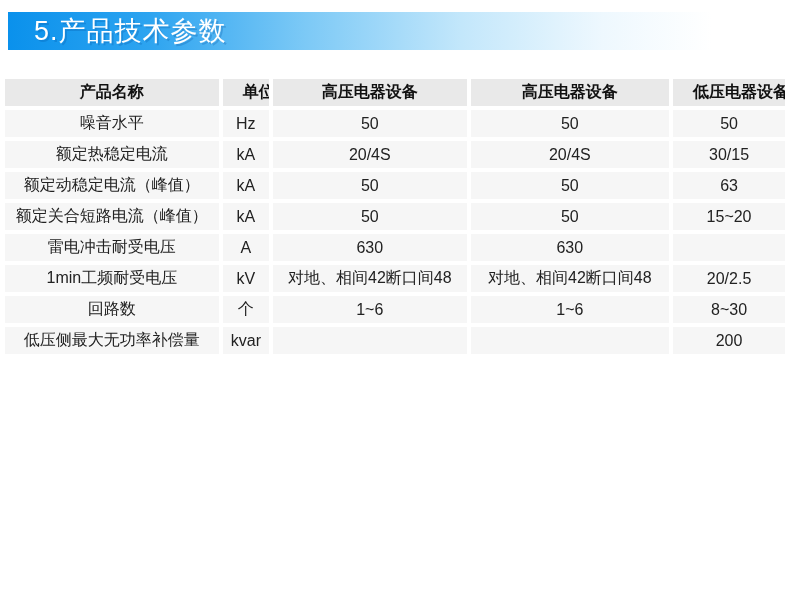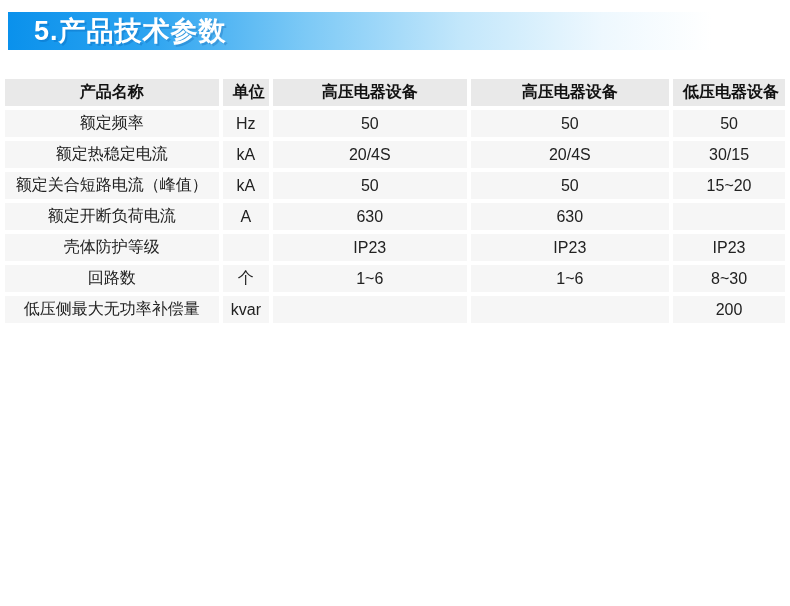--- a/index.html
+++ b/index.html
@@ -20,21 +20,21 @@
       #7cc9f6 38%,
       #c3e7fb 58%,
       #eef8fe 76%,
       #ffffff 90%);
     display: flex;
     align-items: center;
   }
   .banner-title {
     color: #ffffff;
     font-size: 27px;
-    font-weight: bold;
+    font-weight: normal;
     padding-left: 26px;
     letter-spacing: 1px;
     text-shadow: 2px 2px 0 rgba(0, 80, 160, 0.25);
     white-space: nowrap;
   }
   table.param-table {
     margin: 25px 1px 0 1px;
     width: 788px;
     border-collapse: separate;
     border-spacing: 4px;
@@ -42,21 +42,21 @@
   }
   .param-table th {
     background: #e9e9e9;
     color: #111111;
     font-size: 16px;
     font-weight: bold;
     height: 27px;
     text-align: center;
     white-space: nowrap;
     overflow: hidden;
-    padding: 0 10px;
+    padding: 0 20px;
   }
   .param-table td {
     background: #f6f6f6;
     color: #222222;
     font-size: 16px;
     height: 27px;
     text-align: center;
     vertical-align: middle;
     white-space: nowrap;
     overflow: hidden;
@@ -82,53 +82,60 @@
     <tr>
       <th>产品名称</th>
       <th>单位</th>
       <th>高压电器设备</th>
       <th>高压电器设备</th>
       <th>低压电器设备</th>
     </tr>
   </thead>
   <tbody>
       <tr>
-    <td>额定频率</td>
+    <td>噪音水平</td>
     <td>Hz</td>
     <td>50</td>
     <td>50</td>
     <td>50</td>
   </tr>
       <tr>
     <td>额定热稳定电流</td>
     <td>kA</td>
     <td>20/4S</td>
     <td>20/4S</td>
     <td>30/15</td>
   </tr>
       <tr>
+    <td>额定动稳定电流（峰值）</td>
+    <td>kA</td>
+    <td>50</td>
+    <td>50</td>
+    <td>63</td>
+  </tr>
+      <tr>
     <td>额定关合短路电流（峰值）</td>
     <td>kA</td>
     <td>50</td>
     <td>50</td>
     <td>15~20</td>
   </tr>
       <tr>
-    <td>额定开断负荷电流</td>
+    <td>雷电冲击耐受电压</td>
     <td>A</td>
     <td>630</td>
     <td>630</td>
     <td></td>
   </tr>
       <tr>
-    <td>壳体防护等级</td>
-    <td></td>
-    <td>IP23</td>
-    <td>IP23</td>
-    <td>IP23</td>
+    <td>1min工频耐受电压</td>
+    <td>kV</td>
+    <td>对地、相间42断口间48</td>
+    <td>对地、相间42断口间48</td>
+    <td>20/2.5</td>
   </tr>
       <tr>
     <td>回路数</td>
     <td>个</td>
     <td>1~6</td>
     <td>1~6</td>
     <td>8~30</td>
   </tr>
       <tr>
     <td>低压侧最大无功率补偿量</td>

